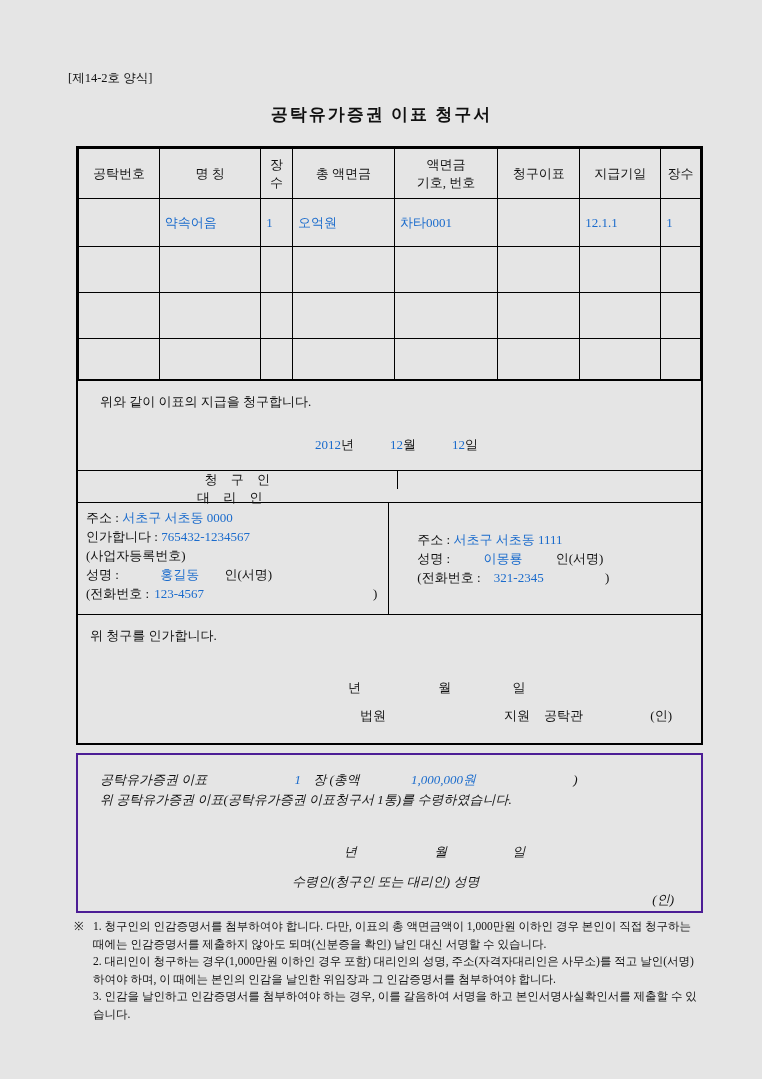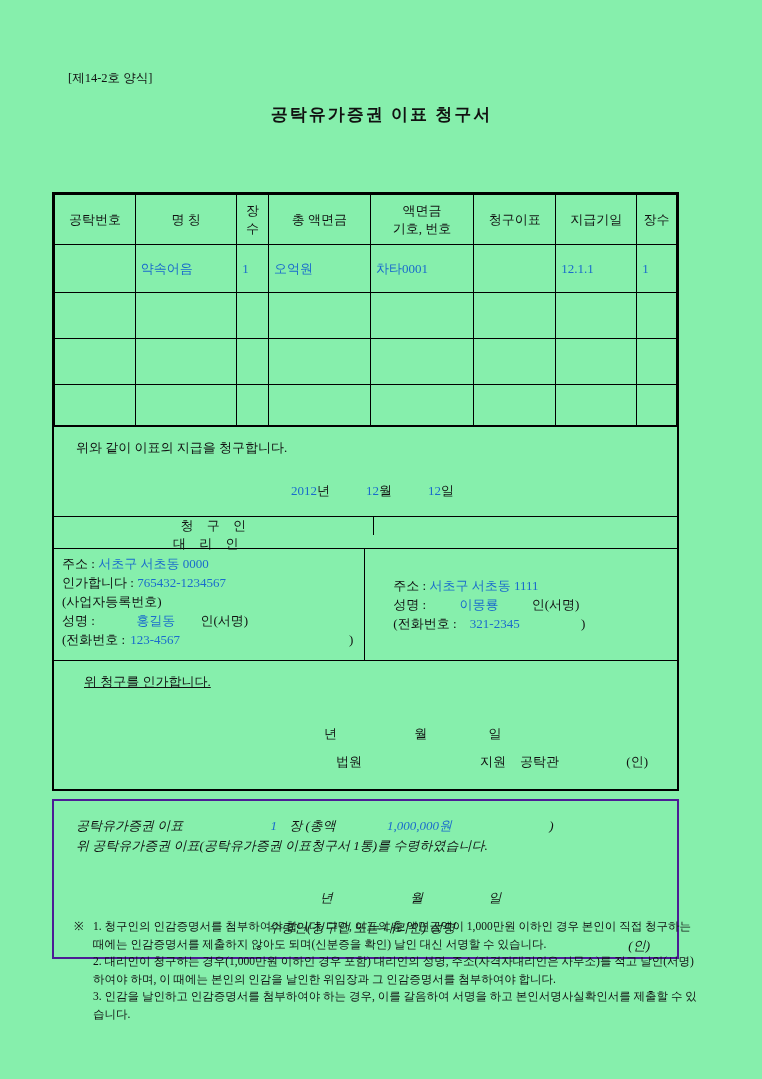--- a/index.html
+++ b/index.html
@@ -1,27 +1,27 @@
 <!DOCTYPE html>
 <html><head>
 <meta charset="utf-8">
 <style>
   * { margin:0; padding:0; box-sizing:border-box; }
   html,body { background:#ffffff; }
   .page {
-    position:relative; width:762px; height:1079px; background:#86efac;
+    position:relative; width:762px; height:1079px; background:#e5e5e5;
     font-family:"Liberation Serif","DejaVu Serif",serif;
     color:#111111; font-size:13px; overflow:hidden;
   }
   .form-code { position:absolute; left:68px; top:70px; font-size:12.5px; }
   .doc-title {
     position:absolute; left:68px; top:103px; width:627px; text-align:center;
     font-size:17px; font-weight:bold; letter-spacing:2px;
   }
-  .form-wrap { position:absolute; left:52px; top:146px; width:627px;margin-top:46px; }
+  .form-wrap { position:absolute; left:76px; top:146px; width:627px; }
   .form-box { border:2px solid #000; }
   table.main { width:100%; border-collapse:collapse; table-layout:fixed; }
   table.main td { border:1px solid #000; font-size:13px; padding:2px 4px; overflow:hidden; }
   table.main tr.hdr td { text-align:center; vertical-align:middle; height:50px; }
   table.main tr.r1 td { height:48px; }
   table.main tr.r2 td { height:46px; }
   table.main tr.r3 td { height:46px; }
   table.main tr.r4 td { height:41px; }
   table.main tr.data td { vertical-align:middle; text-align:left; padding-left:5px; }
   .v { color:#1a6bcc; }
@@ -38,21 +38,21 @@
   .pd-right { width:48.7%; padding:27px 6px 0 12px; line-height:19px; }
   .pd-line { white-space:nowrap; }
   .pd-flex { display:flex; }
   .claimant-name { margin-left:38px; }
   .claimant-name-suffix { margin-left:22px; }
   .agent-name { margin-left:30px; }
   .agent-name-suffix { margin-left:30px; }
   .push-right { margin-left:auto; padding-right:5px; }
   .agent-phone-close { margin-left:58px; }
   .approval-section { height:128px; position:relative; }
-  .approval-text { padding:12px 0 0 30px;text-decoration:underline; }
+  .approval-text { padding:12px 0 0 12px; }
   .approval-date { position:absolute; left:270px; top:64px; }
   .approval-date .m { margin-left:74px; }
   .approval-date .d { margin-left:58px; }
   .approval-officials { position:absolute; left:0; top:92px; width:100%; display:flex; padding:0 24px 0 282px; }
   .approval-officials .branch { margin-left:118px; }
   .approval-officials .officer { margin-left:14px; }
   .receipt-box { border:2px solid #4c1d95; margin-top:8px; height:160px; position:relative;font-style:italic; }
   .receipt-line1 { padding:16px 0 0 22px; white-space:nowrap; }
   .receipt-line1 .count { margin-left:84px; }
   .receipt-line1 .unit { margin-left:9px; }

